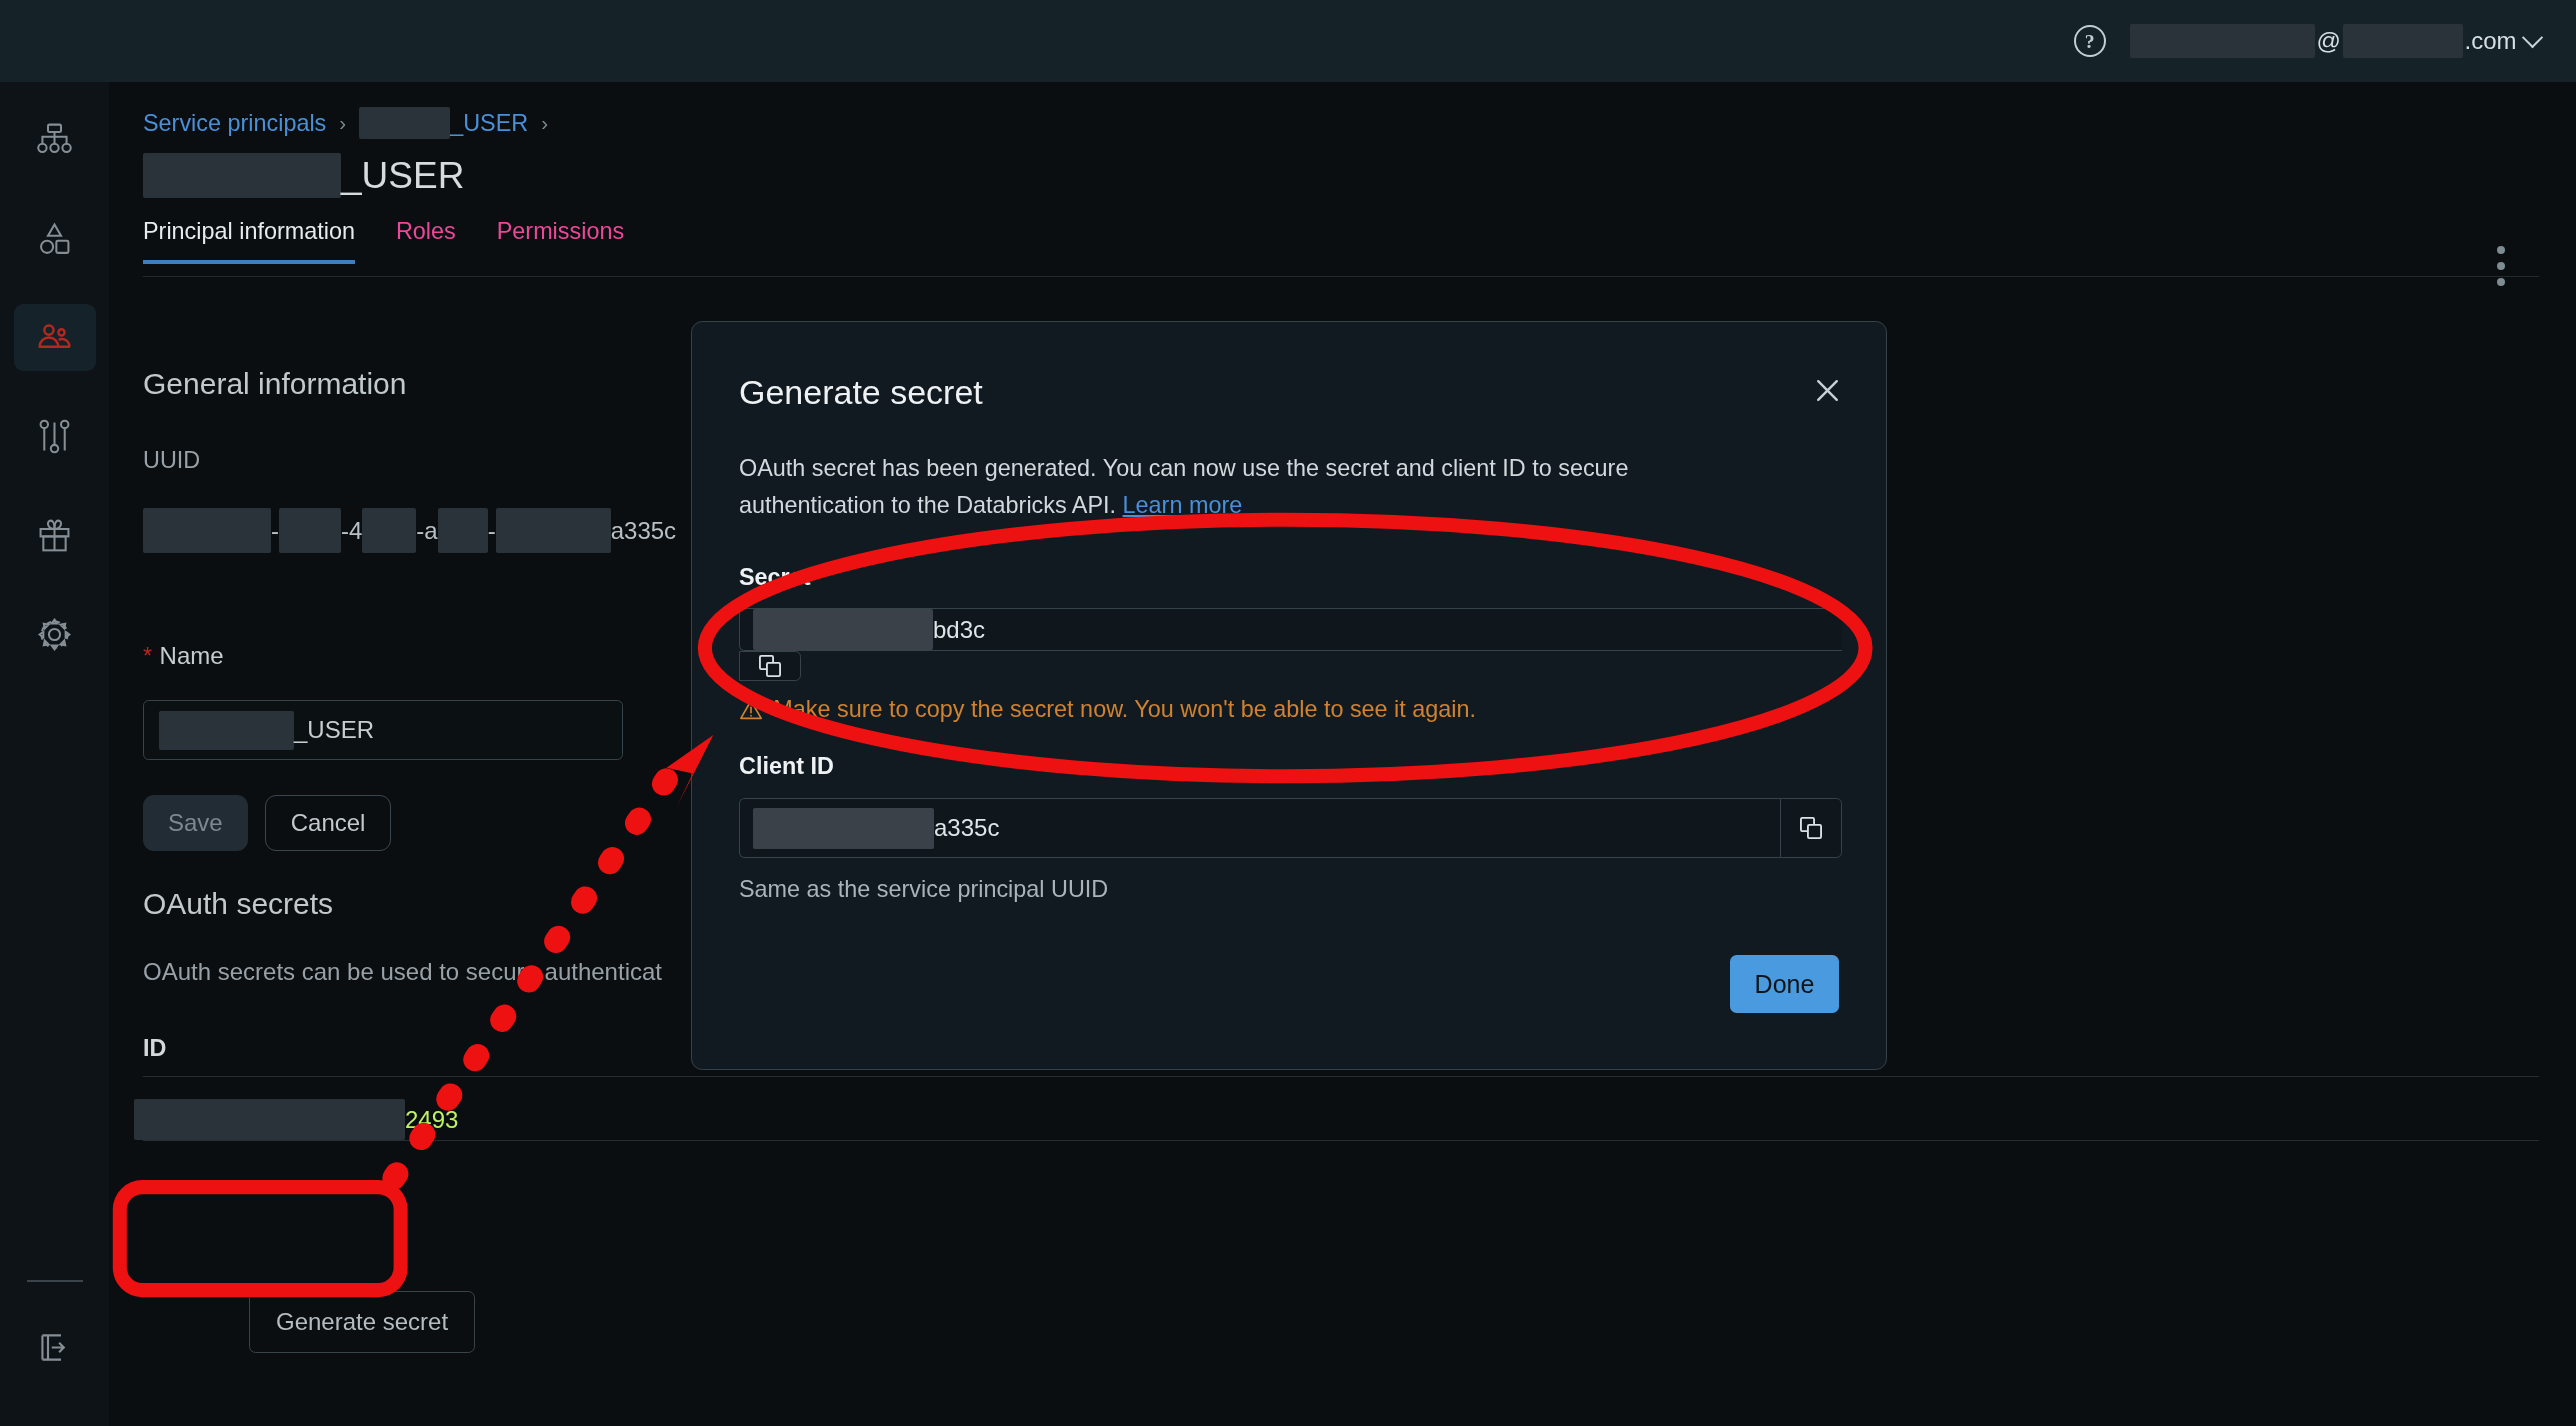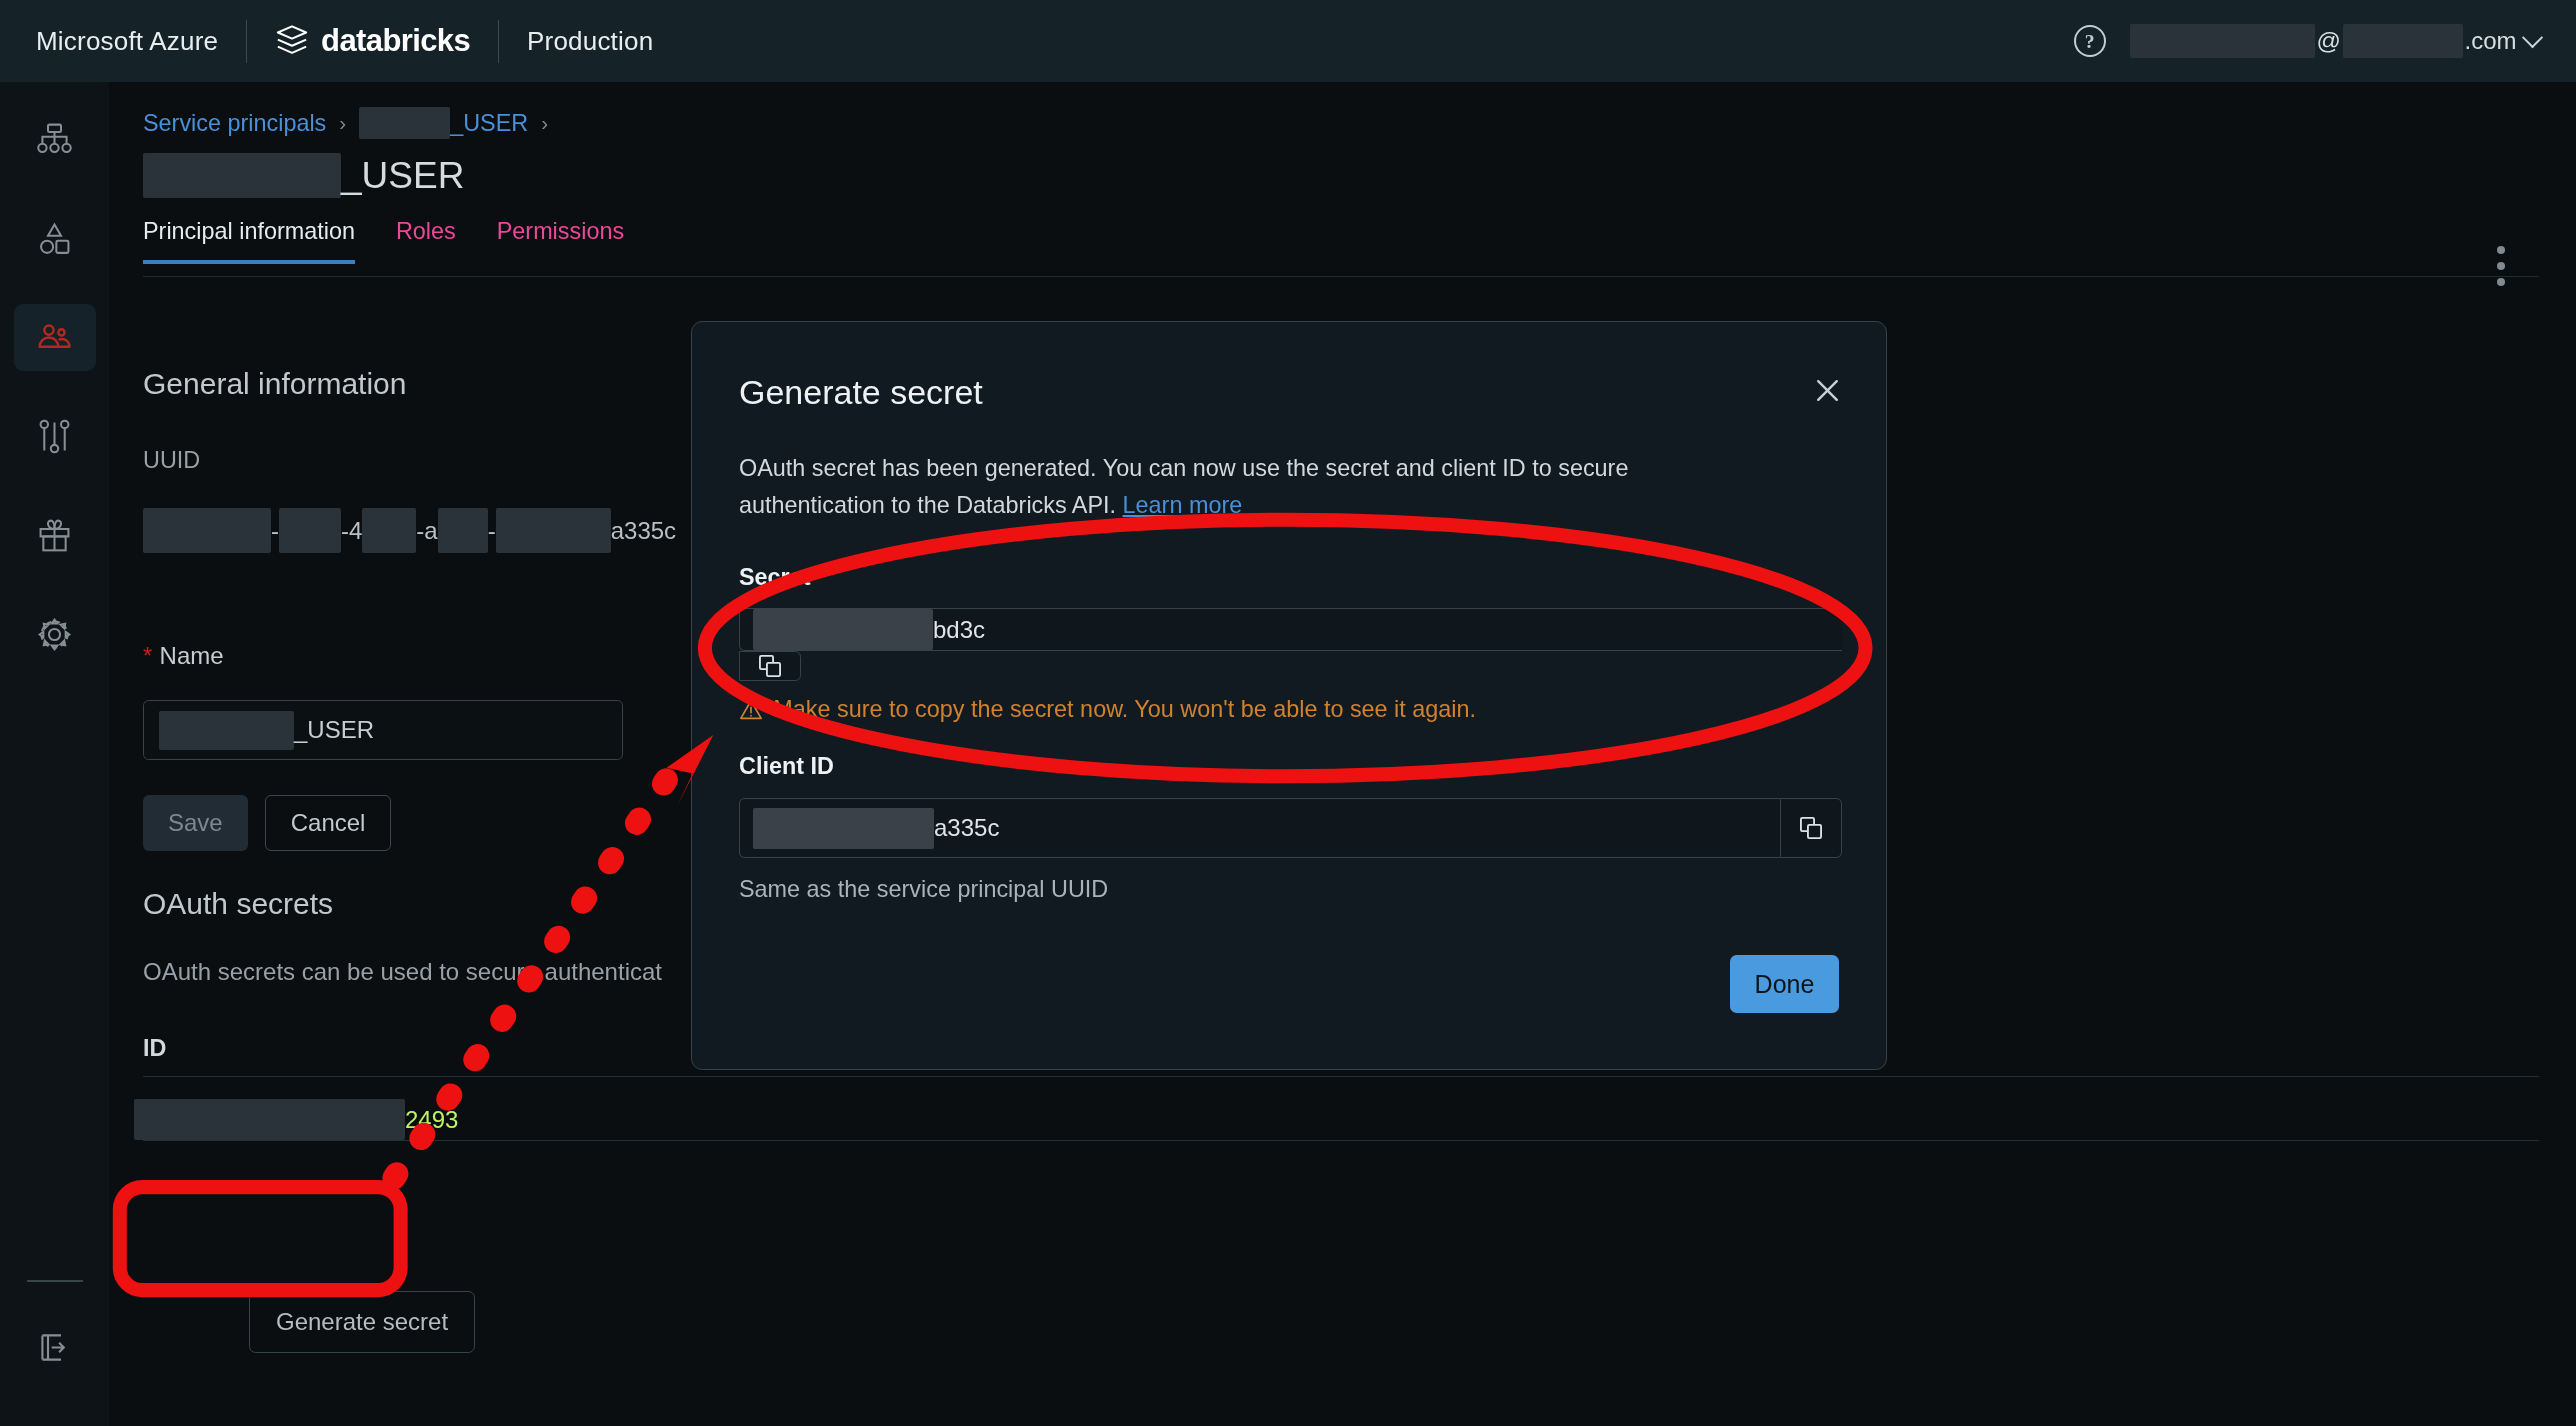--- a/index.html
+++ b/index.html
@@ -78,21 +78,21 @@
 
   .req-star { color: #b4291d; font-size: 23.4px; margin-right: 7.5px; }
   .name-label { position: absolute; left: 34px; top: 560px; display: flex; align-items: center; color: #c6cdd1; font-size: 24px; }
   .name-input {
     position: absolute; left: 34px; top: 618px; width: 480px; height: 60px;
     border: 0.9px solid #39434a; border-radius: 5.6px; background: #0b1013;
     display: flex; align-items: center; padding-left: 15px; color: #c7ced2; font-size: 24px;
   }
   .btn-row { position: absolute; left: 34px; top: 713px; display: flex; gap: 17px; }
   .btn {
-    height: 56px; padding: 0 25px; border-radius: 6px; font-size: 24px;
+    height: 56px; padding: 0 25px; border-radius: 11px; font-size: 24px;
     display: flex; align-items: center; justify-content: center;
   }
   .btn-save { background: #222c34; color: #7d888f; }
   .btn-cancel { background: transparent; border: 0.9px solid #3c464d; color: #c2c9ce; }
 
   .oauth-desc { position: absolute; left: 34px; top: 876px; color: #98a1a7; font-size: 24px; white-space: nowrap; }
   .tbl-head { position: absolute; left: 34px; top: 953px; color: #d2d8dc; font-size: 23.4px; font-weight: 700; }
   .tbl-rule { position: absolute; left: 34px; top: 994px; width: 2396px; height: 0.9px; background: #272e33; }
   .tbl-cell { position: absolute; left: 25px; top: 1017px; color: #bef264; font-size: 24px; display: flex; align-items: center; }
   .tbl-rule2 { position: absolute; left: 34px; top: 1058px; width: 2396px; height: 0.9px; background: #272e33; }
@@ -134,36 +134,20 @@
 
   
   .anno { position: absolute; left: 0; top: 0; width: 2576px; height: 1427px; pointer-events: none; z-index: 60; }
 </style>
 </head>
 <body>
 
 <div id="root">
 
   <div class="topbar">
-    <div class="topbar-left">
-      <span class="tb-text">Microsoft Azure</span>
-      <span class="tb-sep"></span>
-      <span class="db-logo">
-        <svg class="db-mark" viewBox="0 0 36 36">
-          <g fill="none" stroke="#ffffff" stroke-width="2.1" stroke-linejoin="round">
-            <path d="M3 9 L18 2.5 L33 9 L18 15.5 Z"></path>
-            <path d="M3 16.5 L18 23 L33 16.5"></path>
-            <path d="M3 24 L18 30.5 L33 24"></path>
-          </g>
-        </svg>
-        <span class="db-word">databricks</span>
-      </span>
-      <span class="tb-sep"></span>
-      <span class="tb-text">Production</span>
-    </div>
     <div class="topbar-right">
       <div class="help-circle">?</div>
       <div class="acct">
         <span class="acct-text">
           <span class="redact" style="width:185px;height:34px;"></span>
           <span>@</span>
           <span class="redact" style="width:120px;height:34px;"></span>
           <span>.com</span>
         </span>
         <span class="chev-d"></span>

